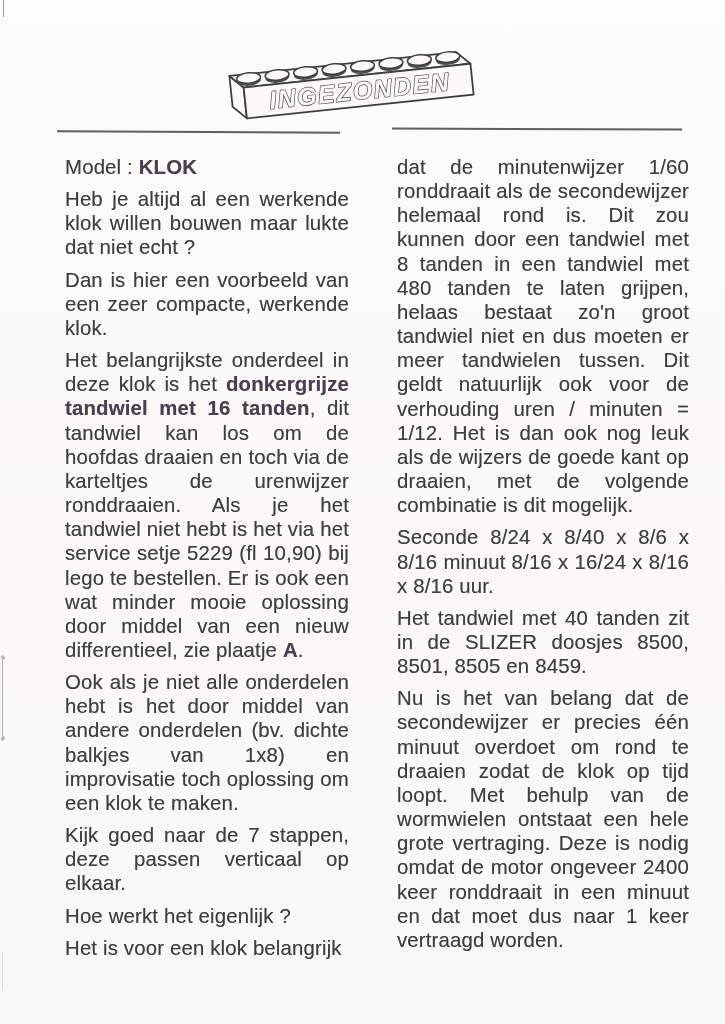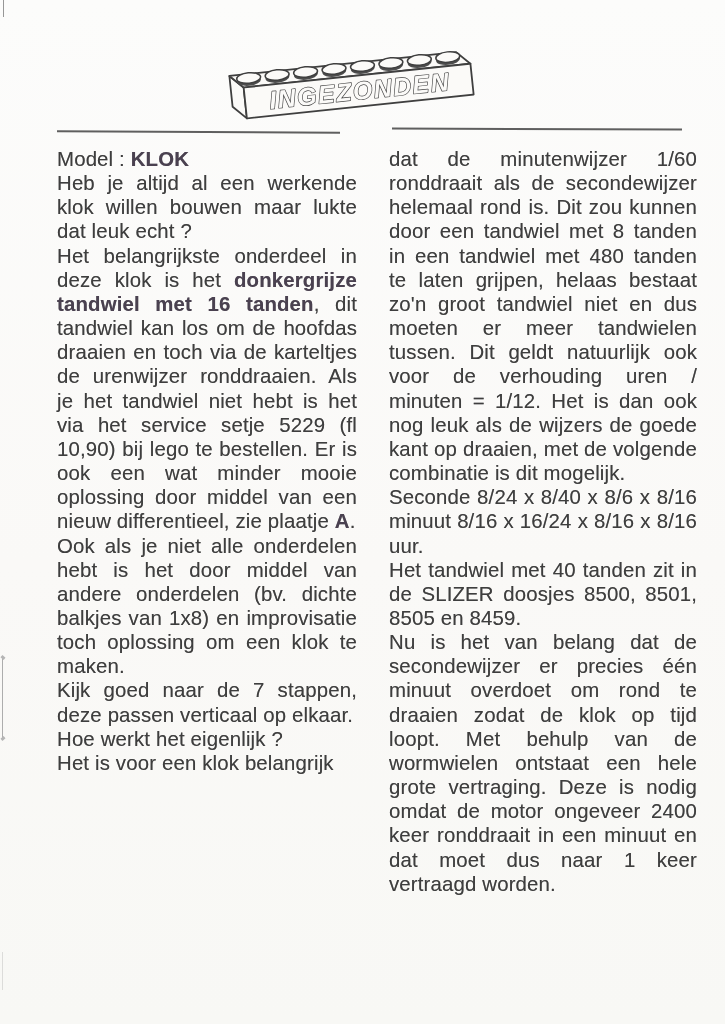--- a/index.html
+++ b/index.html
@@ -17,21 +17,21 @@
   
   .brick-wrap{position:absolute;left:198px;top:30px;width:290px;height:108px;}
   
   .divider{position:absolute;height:2px;background:#5f5f5f;}
   .divider-left{left:57px;top:131px;width:283px;transform:rotate(0.35deg);}
   .divider-right{left:392px;top:128px;width:290px;transform:rotate(0.2deg);}
   
   .col{position:absolute;top:147px;text-align:justify;color:#3e3e3e;
        font-size:20.4px;line-height:24.15px;letter-spacing:0.15px;
        text-shadow:0 0 0.5px rgba(62,62,62,0.5);hyphens:none;}
-  .col p{margin:0;}
+  .col p{margin:8px;}
   .col-left{left:57px;width:300px;}
   .col-right{left:389px;width:308px;}
   .b{font-weight:bold;color:#4a4150;}
 </style>
 </head>
 <body>
 
 <div class="page">
 
   <div class="edge-line edge-a"></div>
@@ -86,21 +86,22 @@
         <text x="155" y="60" text-anchor="middle" font-family="Liberation Sans, sans-serif" font-size="25" font-weight="bold" font-style="italic" letter-spacing="1.5" fill="#fbfaf8" stroke="#3f3f3f" stroke-width="1.3" paint-order="stroke">INGEZONDEN</text>
       </g>
     </svg>
   </div>
 
   <div class="divider divider-left"></div>
   <div class="divider divider-right"></div>
 
   <div class="col col-left">
       <p><span>Model :  </span><span class="b">KLOK</span></p>
-      <p><span>Heb je altijd al een werkende klok willen bouwen maar lukte dat leuk echt ?</span></p>
+      <p><span>Heb je altijd al een werkende klok willen bouwen maar lukte dat niet echt ?</span></p>
+      <p><span>Dan is hier een voorbeeld van een zeer compacte, werkende klok.</span></p>
       <p><span>Het belangrijkste onderdeel in deze klok is het </span><span class="b">donkergrijze tandwiel met 16 tanden</span><span>, dit tandwiel kan los om de hoofdas draaien en toch via de karteltjes de urenwijzer ronddraaien. Als je het tandwiel niet hebt is het via het service setje 5229 (fl 10,90) bij lego te bestellen. Er is ook een wat minder mooie oplossing door middel van een nieuw differentieel, zie plaatje </span><span class="b">A</span><span>.</span></p>
       <p><span>Ook als je niet alle onderdelen hebt is het door middel van andere onderdelen (bv. dichte balkjes van 1x8) en improvisatie toch oplossing om een klok te maken.</span></p>
       <p><span>Kijk goed naar de 7 stappen, deze passen verticaal op elkaar.</span></p>
       <p><span>Hoe werkt het eigenlijk ?</span></p>
       <p><span>Het is voor een klok belangrijk</span></p>
     </div>
   <div class="col col-right">
       <p><span>dat de minutenwijzer 1/60 ronddraait als de secondewijzer helemaal rond is. Dit zou kunnen door een tandwiel met 8 tanden in een tandwiel met 480 tanden te laten grijpen, helaas bestaat zo'n groot tandwiel niet en dus moeten er meer tandwielen tussen. Dit geldt natuurlijk ook voor de verhouding uren / minuten = 1/12.  Het is dan ook nog leuk als de wijzers de goede kant op draaien, met de volgende combinatie is dit mogelijk.</span></p>
       <p><span>Seconde 8/24 x 8/40 x 8/6 x 8/16 minuut 8/16 x 16/24 x 8/16 x 8/16 uur.</span></p>
       <p><span>Het tandwiel met 40 tanden zit in de SLIZER doosjes 8500, 8501, 8505 en 8459.</span></p>

